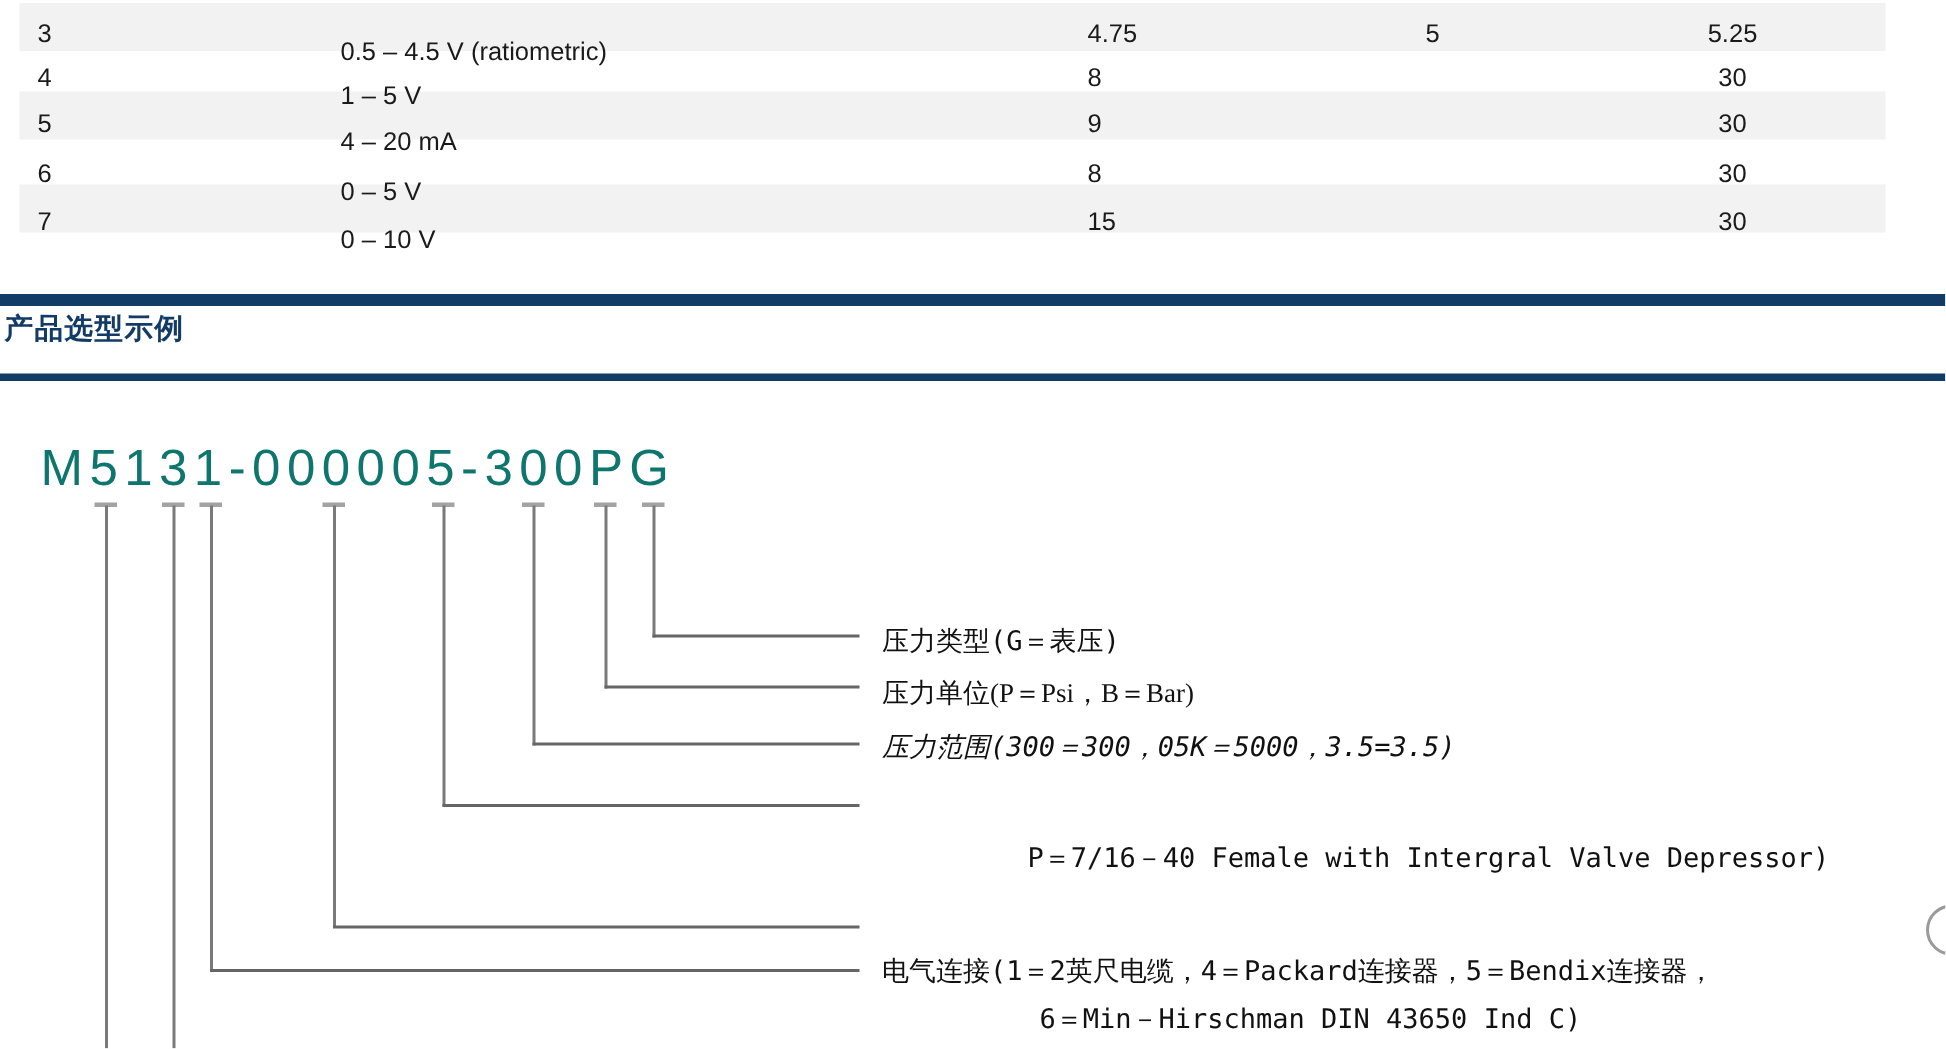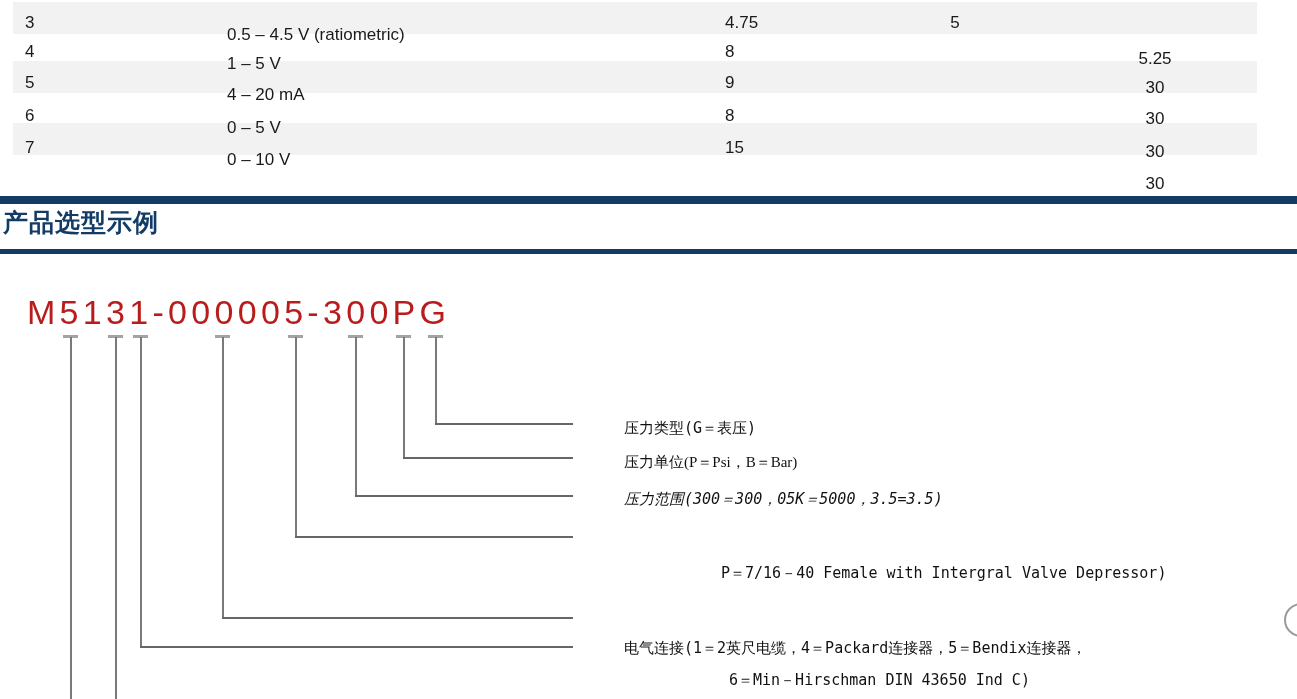--- a/index.html
+++ b/index.html
@@ -12,43 +12,42 @@
     color:#1a1a1a;
   }
   
   .stripe{position:absolute;left:13px;width:1244px;height:32px;background:#f2f2f2;}
   .trow{position:absolute;left:0;width:1297px;height:20px;line-height:20px;font-size:17px;}
   .trow span{position:absolute;top:0;white-space:nowrap;}
   .c1{left:25px;}
   .c2{left:227px;margin-top:12px;}
   .c3{left:725px;}
   .c4{left:905px;width:100px;text-align:center;}
-  .c5{left:1105px;width:100px;text-align:center;margin-top:36px;}
+  .c5{left:1105px;width:100px;text-align:center;}
   
   .hbar{position:absolute;left:0;width:1297px;background:#123b66;}
   .section-title{
     position:absolute;left:3px;top:206px;
-    font-size:25px;font-weight:bold;color:#123b66;
+    font-size:19px;font-weight:bold;color:#123b66;
     letter-spacing:1px;white-space:nowrap;
   }
   
   .part-number{
     position:absolute;left:27px;top:293px;
-    font-size:34px;letter-spacing:4.3px;color:#b91c1c;
+    font-size:34px;letter-spacing:4.3px;color:#0f766e;
     white-space:nowrap;
   }
   .tick{position:absolute;top:335px;width:15px;height:3px;background:#a3a3a3;}
   .vline{position:absolute;width:2px;background:#7a7a7a;top:337px;}
   .hline{position:absolute;height:2px;background:#666666;}
   .callout-label{
     position:absolute;
     font-family:"DejaVu Sans Mono", monospace;
-    font-size:15px;line-height:24px;color:#111111;
+    font-size:18px;line-height:24px;color:#111111;
     white-space:nowrap;
-    margin-left:36px;
   }
   .page-circle{
     position:absolute;left:1284px;top:603px;
     width:34px;height:34px;border-radius:50%;
     border:2px solid #9a9a9a;background:#ffffff;box-sizing:border-box;
   }
 </style>
 </head>
 <body>
 

